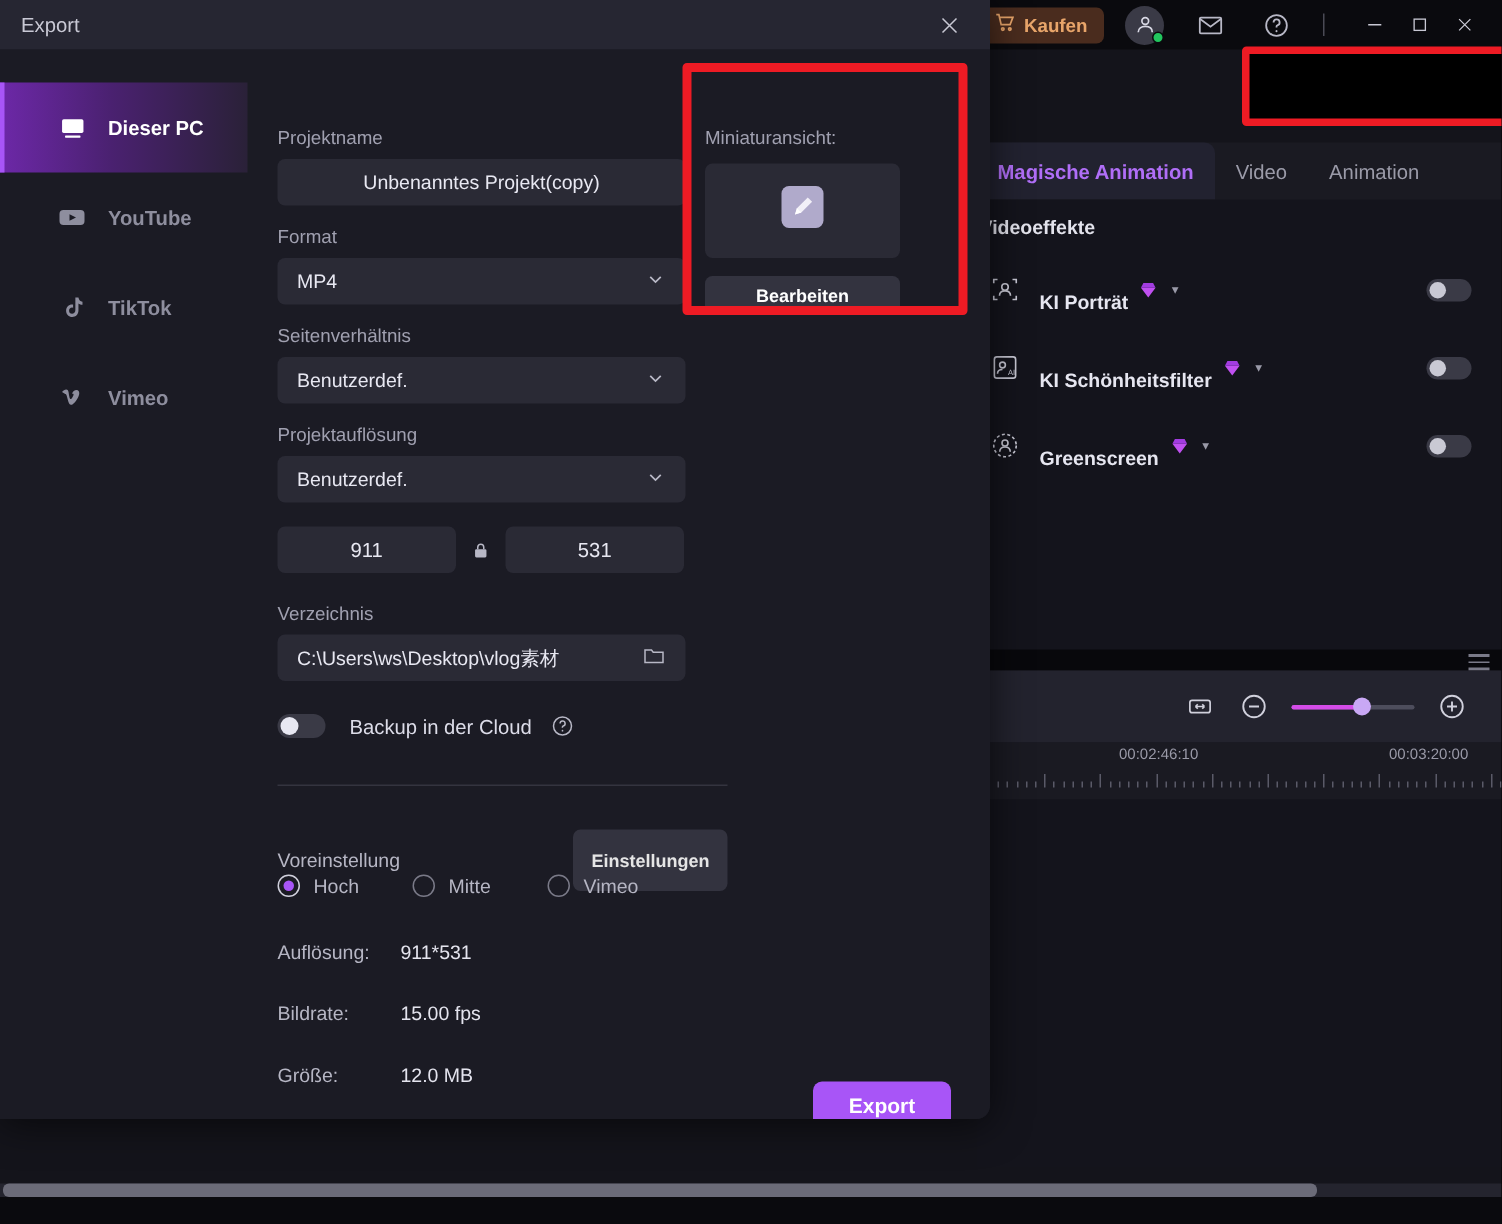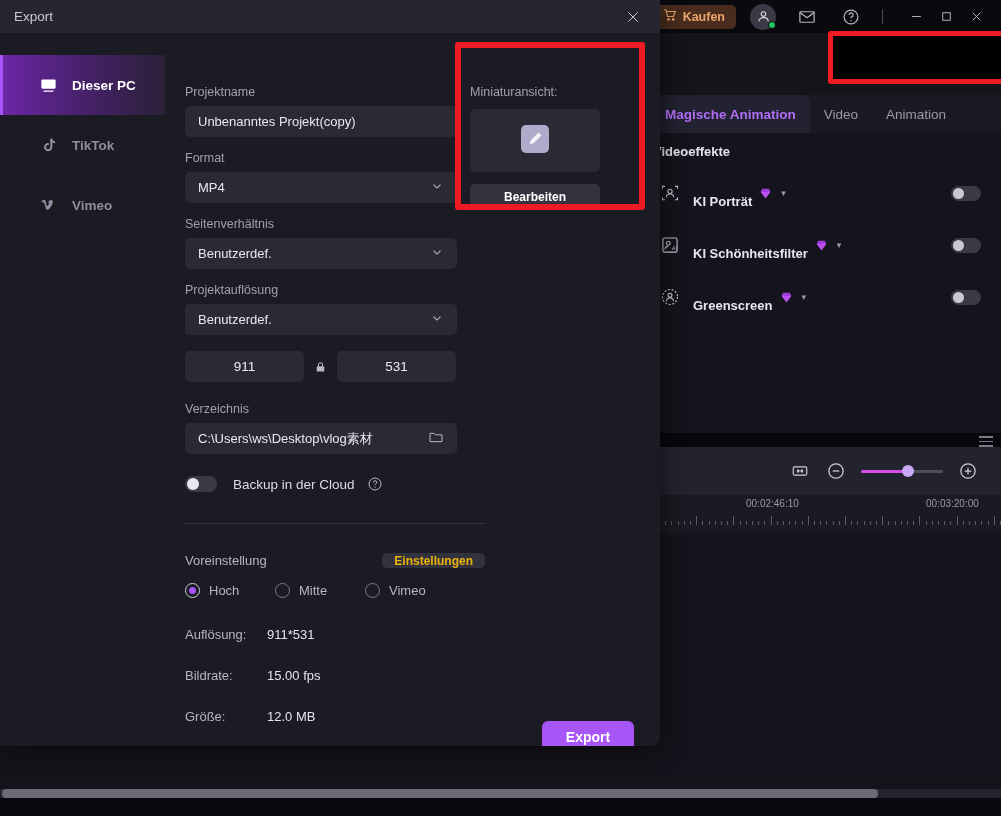--- a/index.html
+++ b/index.html
@@ -137,21 +137,21 @@
   .side-ic { width:22px;height:22px;display:flex;align-items:center;justify-content:center; }
   .side-lbl { margin-left:13px; font-size:13.5px; color:#8e8e9e; font-weight:600; }
   .side-item.active .side-lbl { color:#ffffff; }
 
   
   .form { position:absolute; left:185px; top:52px; width:275px; }
   .f-label { font-size:12.5px; color:#a0a0b0; margin-bottom:7px; }
   .f-gap { height:14px; }
   .f-input {
     height:31px; background:#2a2a35; border-radius:5px; display:flex; align-items:center;
-    padding:0 13px; font-size:13px; color:#e8e8f2; position:relative;
+    padding:0 13px; font-size:13px; color:#e8e8f2; position:relative;justify-content:center;
   }
   .f-select { width:272px; justify-content:space-between; }
   .f-select .chev { color:#b8b8c6; font-size:12px; }
   .wh-row { display:flex; align-items:center; gap:0; }
   .wh-box {
     width:119px; height:31px; background:#2a2a35; border-radius:5px;
     display:flex;align-items:center;justify-content:center; font-size:13.5px; color:#e8e8f2;text-align:right;
   }
   .lock {
     width:33px; display:flex; align-items:center; justify-content:center;
@@ -161,22 +161,22 @@
   .sw { width:32px;height:16px;border-radius:9px;background:#3a3a46;position:relative;cursor:pointer; }
   .sw::after{content:"";position:absolute;left:2px;top:2px;width:12px;height:12px;border-radius:50%;background:#e8e8f2;}
   .toggle-lbl { margin-left:16px; font-size:13.5px; color:#dcdce8; }
   .qmark { margin-left:12px; width:16px;height:16px; cursor:pointer; }
 
   .divider { position:absolute; left:185px; top:490px; width:300px; height:1px; background:#34343f; }
 
   .preset-row { position:absolute; left:185px; top:520px; width:300px; display:flex; align-items:center; }
   .preset-lbl { font-size:13px; color:#b6b6c4; }
   .settings-btn {
-    margin-left:auto; background:#33333f; color:#eab308; border:none; border-radius:5px;
-    height:15px; padding:0 12px; font-size:12px; font-weight:700; cursor:pointer;
+    margin-left:auto; background:#33333f; color:#e5e5e5; border:none; border-radius:5px;
+    height:41px; padding:0 12px; font-size:12px; font-weight:700; cursor:pointer;
     font-family:"Liberation Sans", sans-serif;
   }
   .radios { position:absolute; left:185px; top:550px; display:flex; }
   .radio { display:flex;align-items:flex-end; cursor:pointer; }
   .radio .r-circle {
     width:15px;height:15px;border-radius:50%;border:1.5px solid #7a7a88; position:relative;
   }
   .radio.on .r-circle { border-color:#d0d0dc; }
   .radio.on .r-circle::after{
     content:""; position:absolute; left:3px;top:3px;width:7px;height:7px;border-radius:50%;background:#a855f7;
@@ -478,20 +478,29 @@
           <span class="side-ic">
             <svg width="19" height="19" viewBox="0 0 24 24" fill="#ffffff">
               <rect x="3" y="4.5" width="18" height="11.5" rx="1.4"></rect>
                 <rect x="5.5" y="18.2" width="13" height="1.7" rx="0.6"></rect>
             </svg>
           </span>
           <span class="side-lbl">Dieser PC</span>
         </div>
         <div class="side-item">
           <span class="side-ic">
+            <svg width="20" height="20" viewBox="0 0 24 24">
+              <rect x="2" y="6" width="20" height="12" rx="3.2" fill="#8e8e9e"></rect>
+              <path d="M10 9.4l5.2 2.6L10 14.6z" fill="#1b1b24"></path>
+            </svg>
+          </span>
+          <span class="side-lbl">YouTube</span>
+        </div>
+        <div class="side-item">
+          <span class="side-ic">
             <svg width="19" height="19" viewBox="0 0 24 24" fill="#8e8e9e">
               <path d="M14.2 3h2.6c.3 2 1.5 3.3 3.4 3.5v2.6c-1.3 0-2.5-.4-3.4-1.1v5.9c0 3.2-2.3 5.4-5.2 5.4S6.4 17.1 6.4 14c0-3 2.2-5.2 5-5.2.3 0 .6 0 .9.1v2.7a2.6 2.6 0 0 0-.9-.2c-1.5 0-2.5 1.1-2.5 2.6s1 2.6 2.5 2.6 2.8-1.1 2.8-2.9z"></path>
             </svg>
           </span>
           <span class="side-lbl">TikTok</span>
         </div>
         <div class="side-item">
           <span class="side-ic">
             <svg width="20" height="20" viewBox="0 0 24 24" fill="#8e8e9e">
               <path d="M4 7.5c1-1 2.2-1.9 3.3-1.9 1.3 0 1.8 1 2 2.3.4 2.6.8 5.3 1.7 5.3.7 0 2-2.4 2.2-3.3.2-.9-.4-1-1.2-.6.5-2.2 2-3.3 3.6-3.3 1.5 0 2.3 1 2.2 2.7-.1 2.6-2.8 6.9-5.2 8.6-1.2.8-2.2.6-2.9-.6-.7-1.4-1.3-4-2-6.4-.3-1-.6-1.4-1.1-1.1z"></path>

